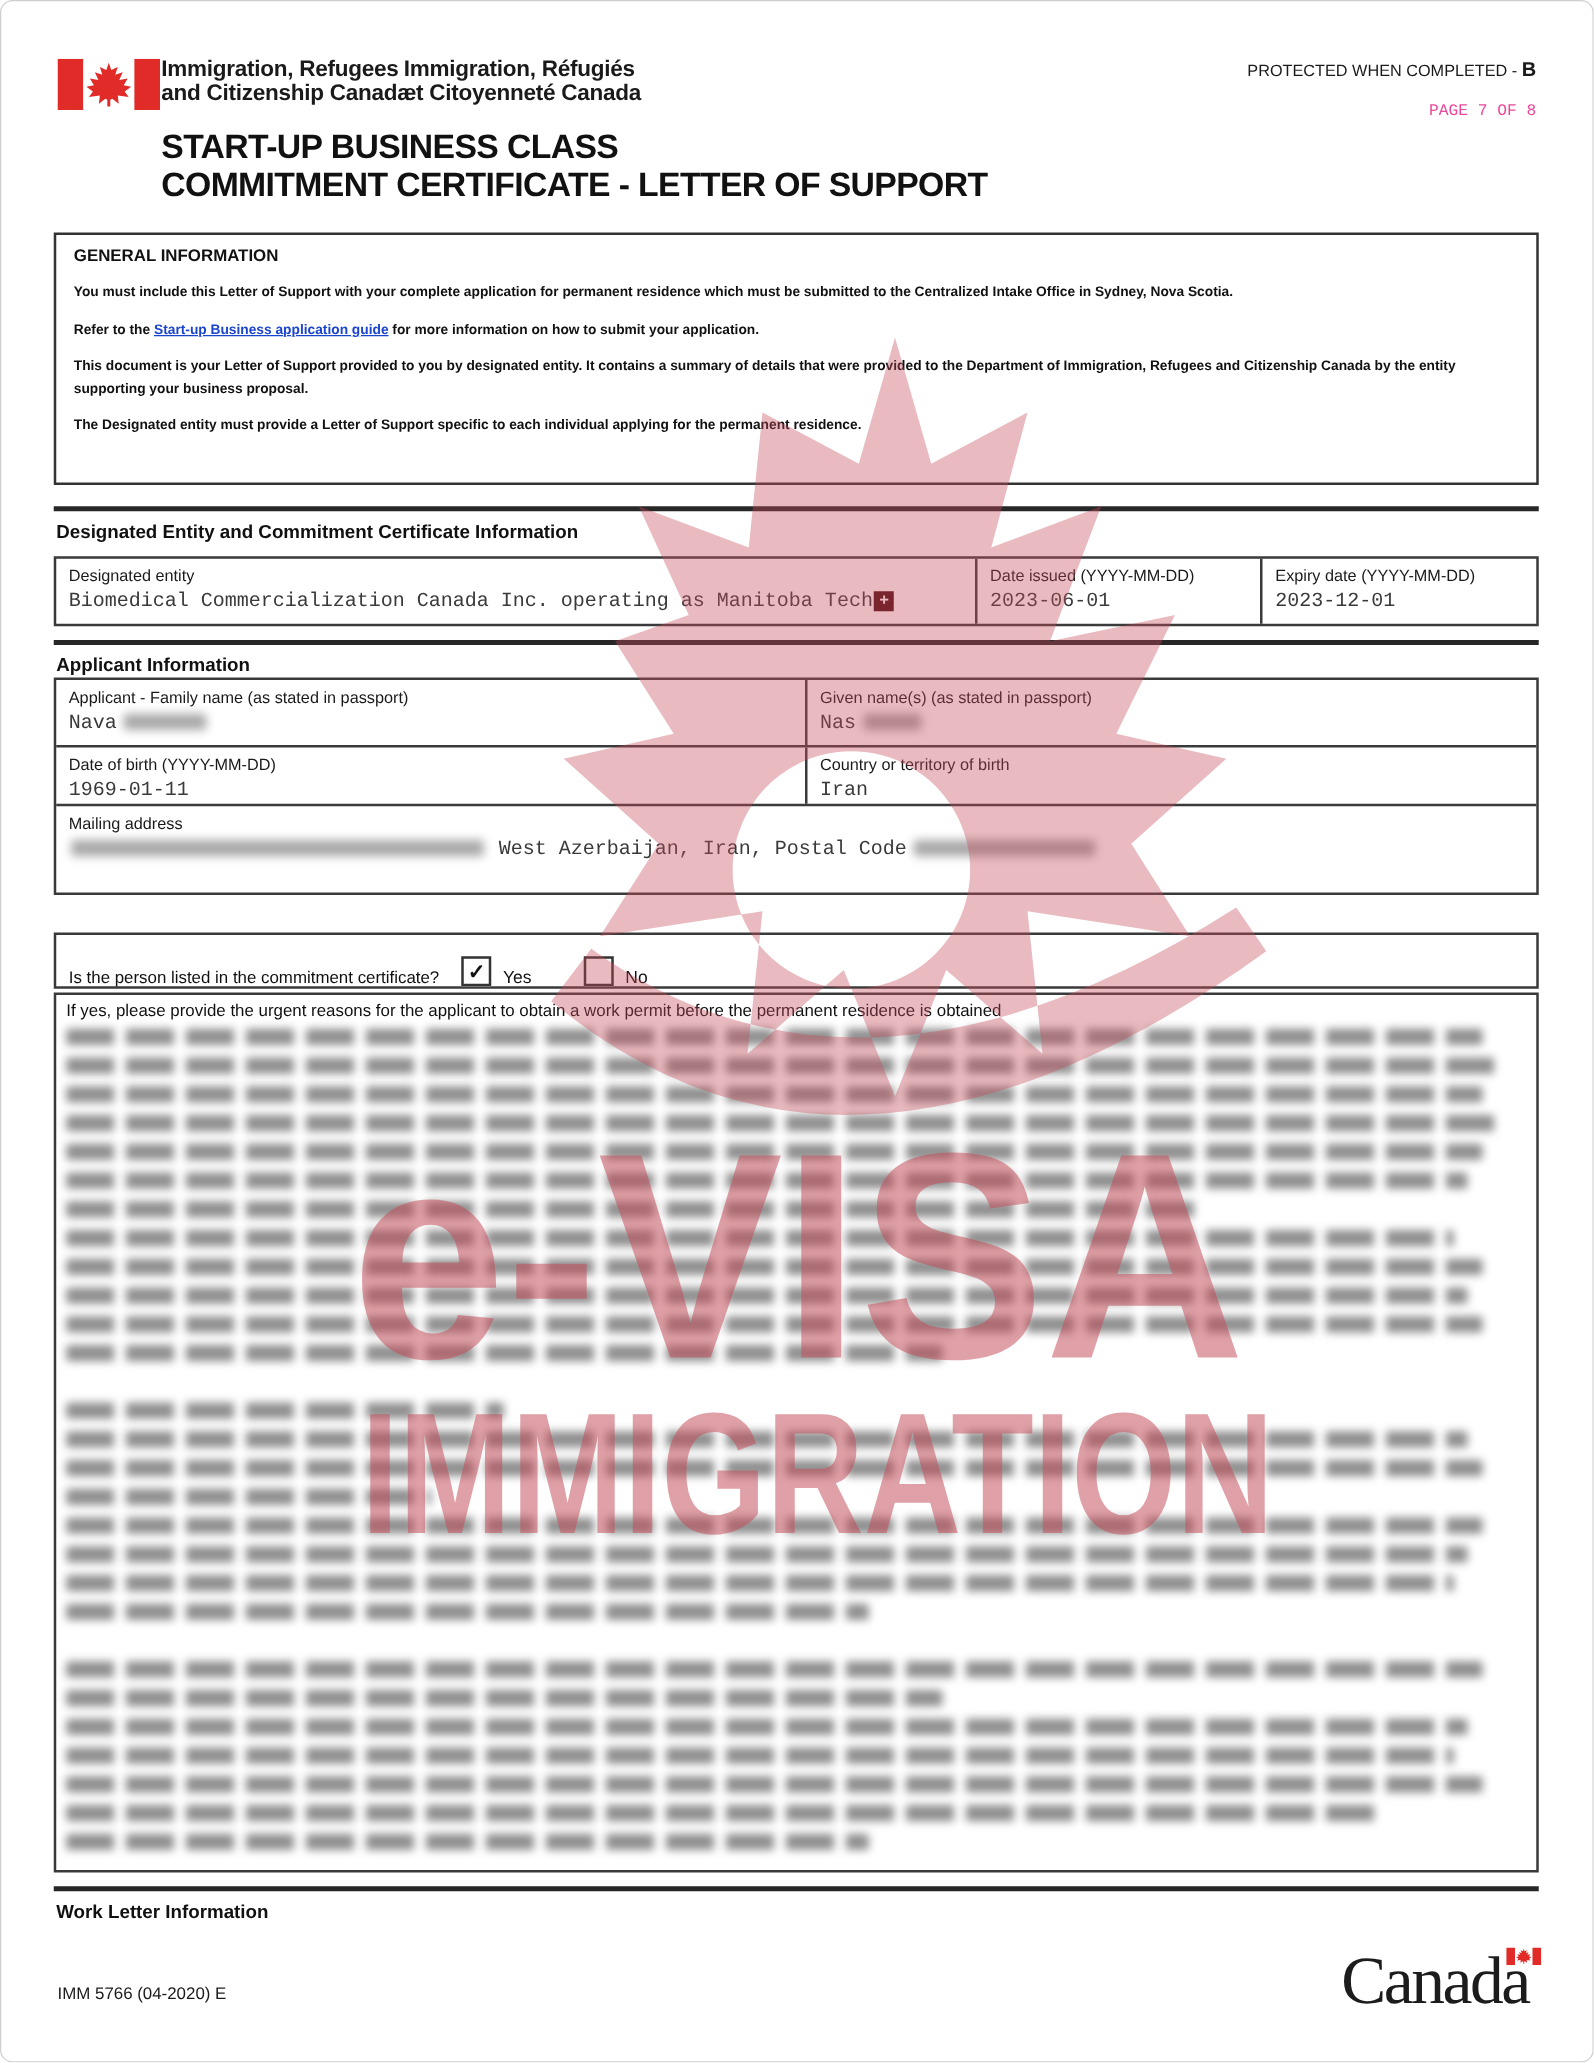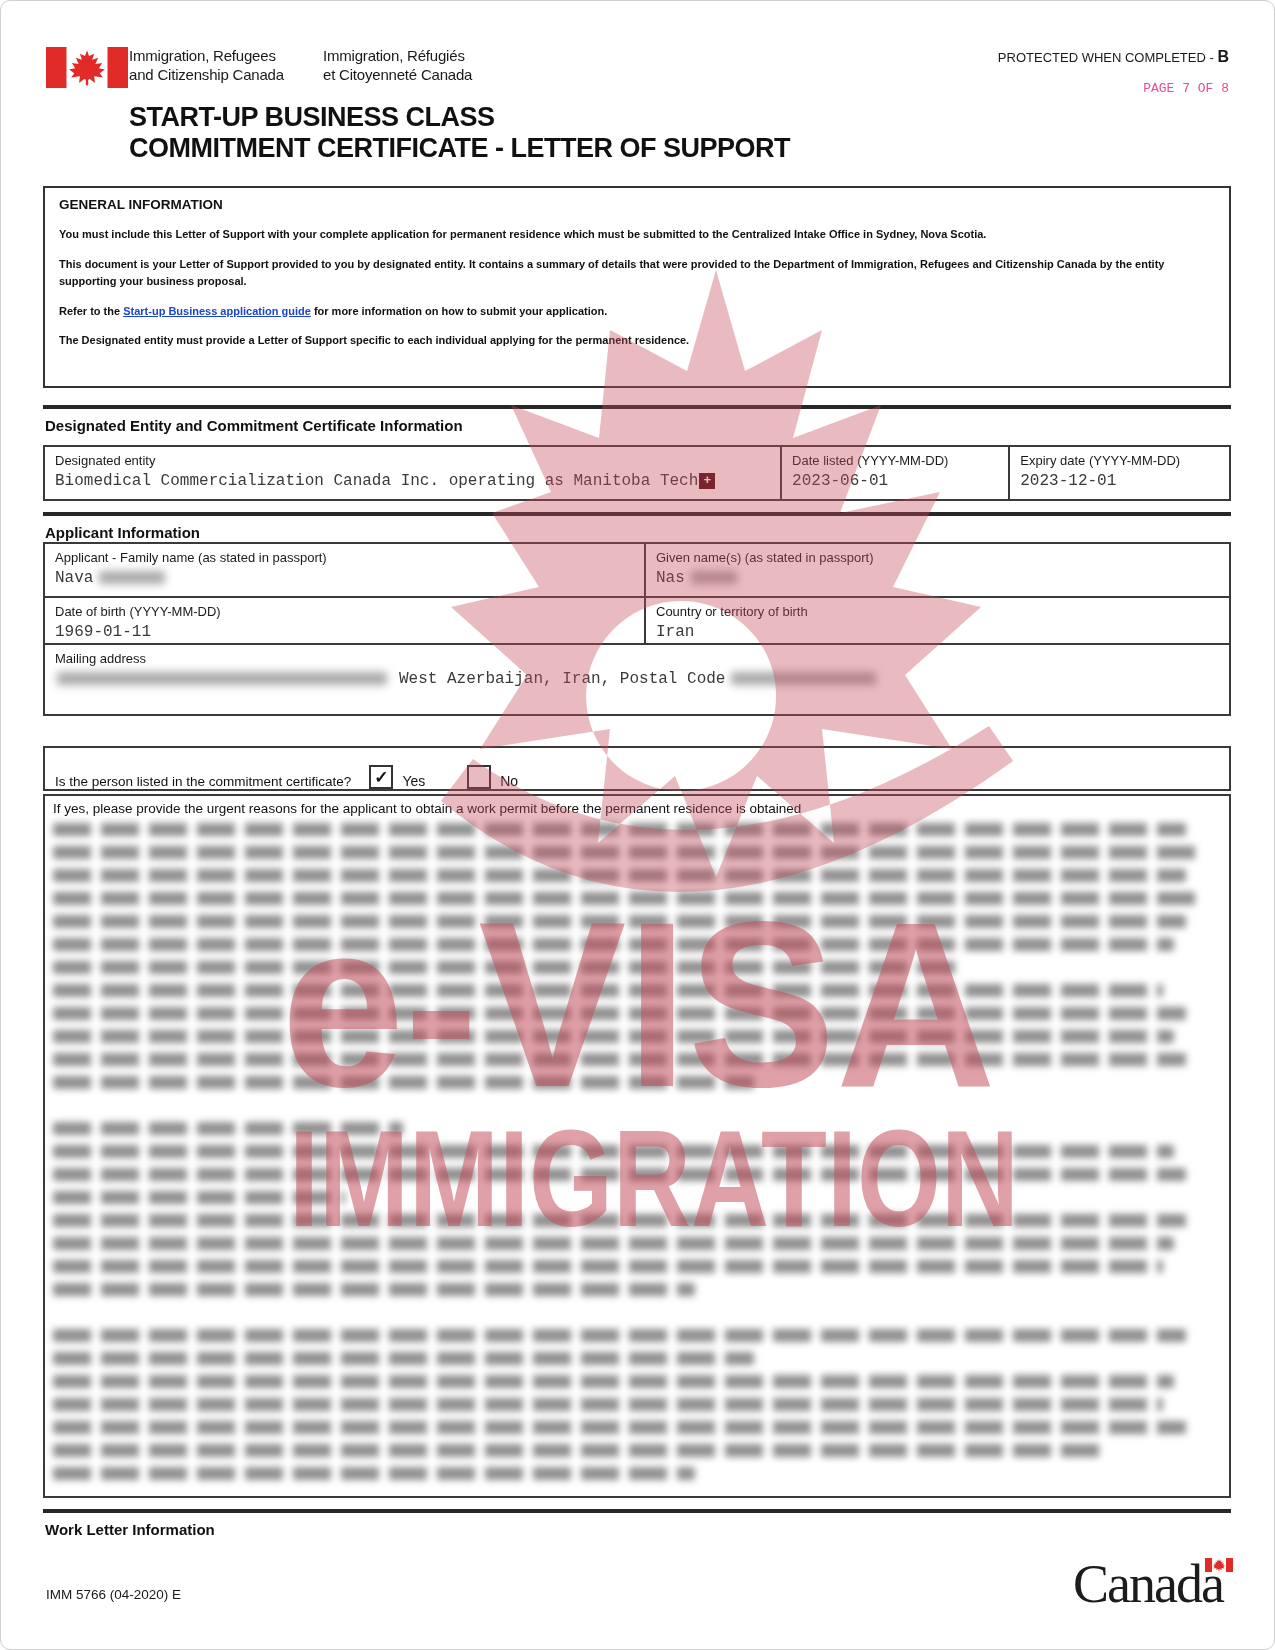--- a/index.html
+++ b/index.html
@@ -4,21 +4,21 @@
 <style>
   * { box-sizing: border-box; margin: 0; padding: 0; }
   body { background: #ffffff; font-family: "Liberation Sans", sans-serif; }
   .page {
     position: relative; width: 1275px; height: 1650px; margin: 0 auto;
     background: #ffffff; overflow: hidden;
     border: 1px solid #cfcfcf; border-radius: 10px;
   }
   
   .flag { position: absolute; left: 45px; top: 46px; width: 82px; height: 41px; }
-  .dept { position: absolute; top: 45px; font-size: 15px; line-height: 19px; color: #1a1a1a; letter-spacing: -0.2px; }
+  .dept { position: absolute; top: 45px; font-size: 18px; line-height: 19px; color: #1a1a1a; letter-spacing: -0.2px; font-weight: bold; }
   .dept-en { left: 128px; } .dept-fr { left: 322px; }
   .protected { position: absolute; top: 47px; right: 45px; font-size: 13px; color: #1a1a1a; padding-left: 37px; }
   .protected b { font-size: 16px; }
   .page-num { position: absolute; top: 80px; right: 45px; font-size: 13px; color: #ec4899; font-family: Liberation Mono, monospace; }
   .doc-title { position: absolute; left: 128px; top: 101px; font-size: 27px; font-weight: bold; line-height: 31px; color: #111; letter-spacing: -0.5px; }
   
   .gi-box { position: absolute; left: 42px; top: 185px; width: 1188px; height: 202px; border: 2px solid #333; padding: 9px 14px; }
   .gi-box h3 { font-size: 13.5px; color: #111; margin-bottom: 14px; }
   .gi-box p { font-size: 11px; font-weight: bold; color: #111; line-height: 17.5px; margin-bottom: 12px; }
   a.guide-link { color: #1b44cc; font-weight: bold; text-decoration: underline; cursor: pointer; }
@@ -80,34 +80,34 @@
   <div class="protected"><span>PROTECTED WHEN COMPLETED - </span><b>B</b></div>
   <div class="page-num">PAGE 7 OF 8</div>
   <div class="doc-title">
     <div>START-UP BUSINESS CLASS</div>
       <div>COMMITMENT CERTIFICATE - LETTER OF SUPPORT</div>
   </div>
 
   <div class="gi-box">
     <h3>GENERAL INFORMATION</h3>
     <p>You must include this Letter of Support with your complete application for permanent residence which must be submitted to the Centralized Intake Office in Sydney, Nova Scotia.</p>
+    <p><span>Refer to the </span> <a class="guide-link">Start-up Business application guide</a><span> for more information on how to submit your application.</span></p>
     <p>This document is your Letter of Support provided to you by designated entity. It contains a summary of details that were provided to the Department of Immigration, Refugees and Citizenship Canada by the entity supporting your business proposal.</p>
-    <p><span>Refer to the </span> <a class="guide-link">Start-up Business application guide</a><span> for more information on how to submit your application.</span></p>
     <p>The Designated entity must provide a Letter of Support specific to each individual applying for the permanent residence.</p>
   </div>
 
   <div class="rule" style="top:404px"></div>
   <div class="sec-title" style="top:416px">Designated Entity and Commitment Certificate Information</div>
   <div class="tbl" style="top:444px; height:56px">
     <div class="cell" style="width:792px">
       <div class="lbl">Designated entity</div>
       <div class="val"><span>Biomedical Commercialization Canada Inc. operating as Manitoba Tech</span><span class="plus-chip">+</span></div>
     </div>
     <div class="cell" style="width:244px">
-      <div class="lbl">Date listed (YYYY-MM-DD)</div>
+      <div class="lbl">Date issued (YYYY-MM-DD)</div>
       <div class="val">2023-06-01</div>
     </div>
     <div class="cell" style="width:234px">
       <div class="lbl">Expiry date (YYYY-MM-DD)</div>
       <div class="val">2023-12-01</div>
     </div>
   </div>
 
   <div class="rule" style="top:511px"></div>
   <div class="sec-title" style="top:523px">Applicant Information</div>

